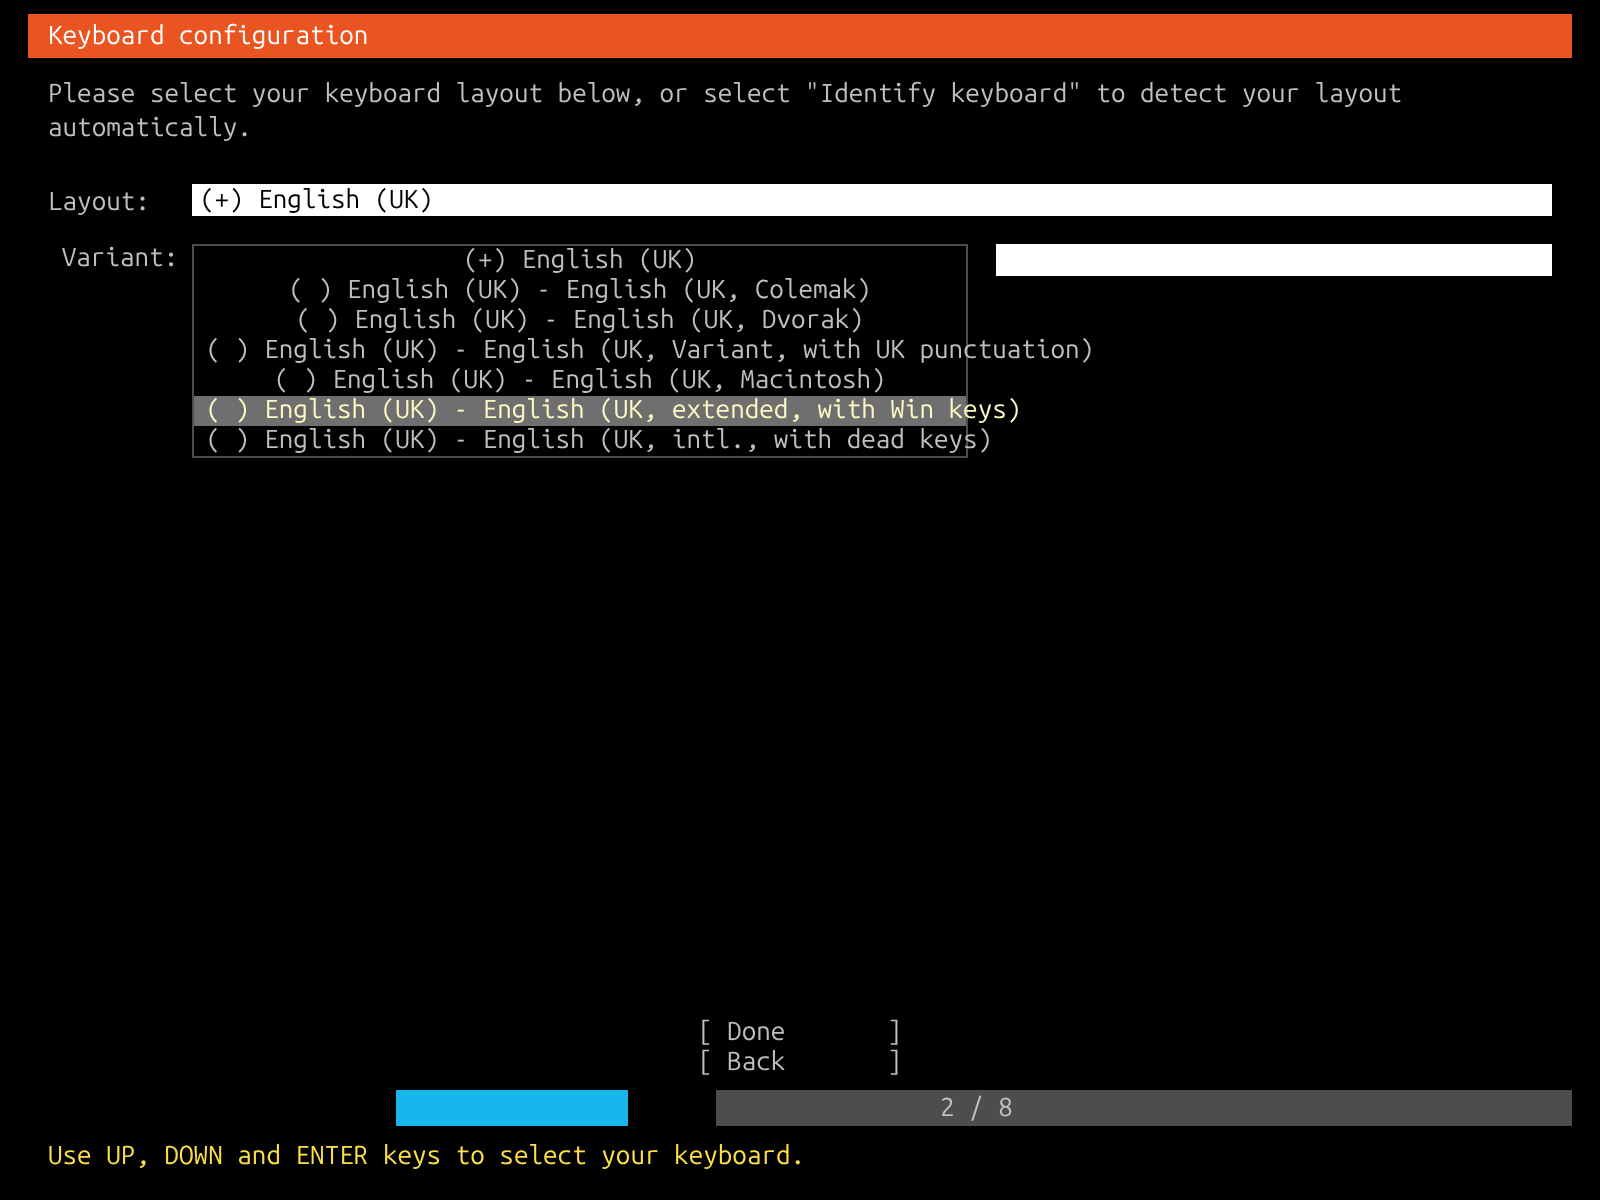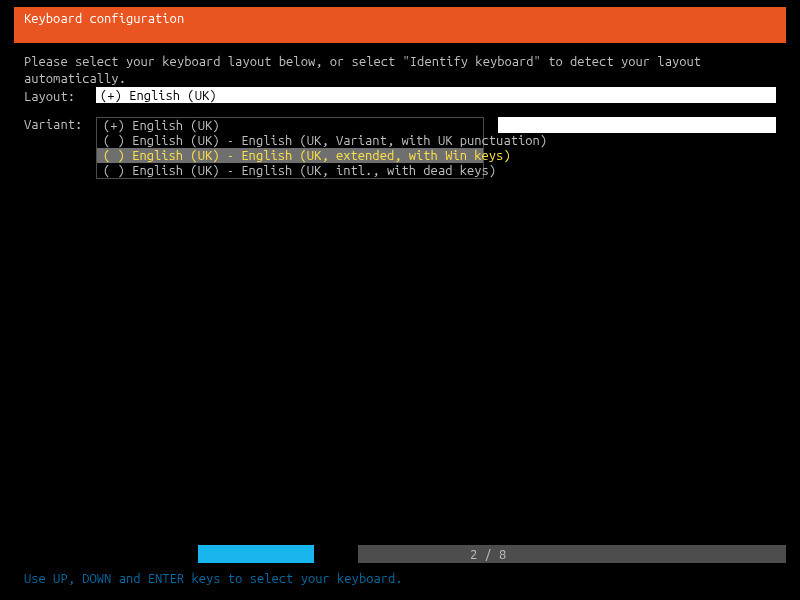--- a/index.html
+++ b/index.html
@@ -22,32 +22,33 @@
       top: 7px;
       left: 14px;
       right: 14px;
       bottom: 7px;
       background: #000;
     }
     .header-bar {
       background: #e95420;
       color: #fff;
       padding: 4px 10px;
-      height: 36px;
+      height: 22px;
       display: flex;
+      align-items: center;
     }
     .header-title {
       font-size: 13px;
     }
     .content {
       padding: 10px 10px 0 10px;
       color: #bfbfbf;
     }
     .instructions {
-      margin-bottom: 0;
+      margin-bottom: 19px;
       line-height: 1.3;
     }
     .field-row {
       display: flex;
       margin-bottom: 14px;
       align-items: flex-end;
     }
     .field-label {
       width: 72px;
       flex-shrink: 0;
@@ -58,37 +59,38 @@
       flex: 1;
       padding: 0 4px;
       height: 16px;
       line-height: 16px;
       display: flex;
       align-items: center;
     }
     .variant-row {
       display: flex;
       align-items: flex-start;
+      text-align: center;
     }
     .variant-listbox {
       border: 1px solid #4d4d4d;
       background: #000;
       margin-left: 0;
       width: 388px;
     }
     .variant-item {
       padding: 0 6px;
       height: 15px;
       line-height: 15px;
       color: #bfbfbf;
       white-space: nowrap;
     }
     .variant-item.highlighted {
       background: #6f6f6f;
-      color: #fde047;
+      color: #fef9c3;
     }
     .variant-right-white {
       background: #fff;
       flex: 1;
       height: 16px;
       margin-left: 14px;
     }
     .buttons-area {
       position: absolute;
       bottom: 54px;
@@ -127,21 +129,21 @@
       align-items: center;
     }
     .progress-text {
       color: #bfbfbf;
       margin-left: 112px;
     }
     .footer-hint {
       position: absolute;
       bottom: 8px;
       left: 10px;
-      color: #0369a1;
+      color: #fde047;
     }
   </style>
 </head>
 <body>
 
 <div class="outer-frame">
   <div class="header-bar">
     <span class="header-title">Keyboard configuration</span>
   </div>
 
@@ -152,28 +154,35 @@
       <div class="field-label">Layout:</div>
       <div class="layout-value">
         <span>(+) English (UK)</span>
       </div>
     </div>
 
     <div class="variant-row">
       <div class="field-label">Variant:</div>
       <div class="variant-listbox" id="variant-listbox">
           <div class="variant-item">(+) English (UK)</div>
+          <div class="variant-item">( ) English (UK) - English (UK, Colemak)</div>
+          <div class="variant-item">( ) English (UK) - English (UK, Dvorak)</div>
           <div class="variant-item">( ) English (UK) - English (UK, Variant, with UK punctuation)</div>
+          <div class="variant-item">( ) English (UK) - English (UK, Macintosh)</div>
           <div class="variant-item highlighted">( ) English (UK) - English (UK, extended, with Win keys)</div>
           <div class="variant-item">( ) English (UK) - English (UK, intl., with dead keys)</div>
         </div>
       <div class="variant-right-white"></div>
     </div>
   </div>
 
+  <div class="buttons-area">
+    <span class="tui-button">[ Done       ]</span>
+    <span class="tui-button">[ Back       ]</span>
+  </div>
 
   <div class="progress-row">
     <div class="progress-spacer-left"></div>
     <div class="progress-filled"></div>
     <div class="progress-remaining">
       <span class="progress-text">2 / 8</span>
     </div>
   </div>
 
   <div class="footer-hint">Use UP, DOWN and ENTER keys to select your keyboard.</div>

